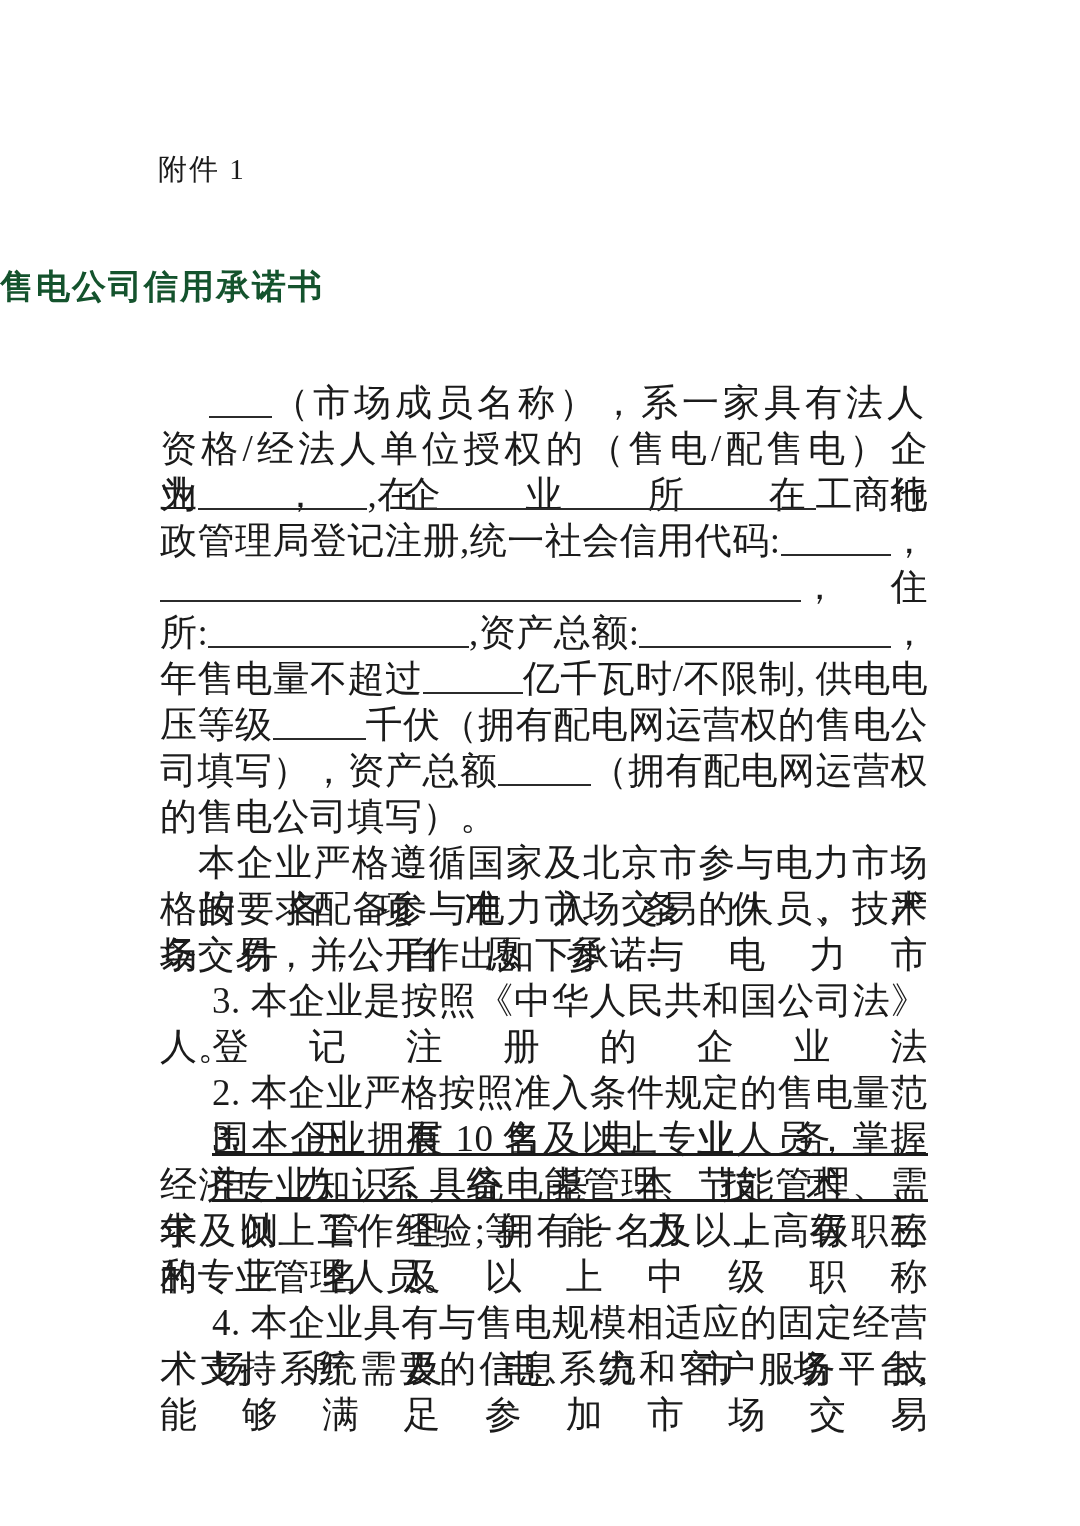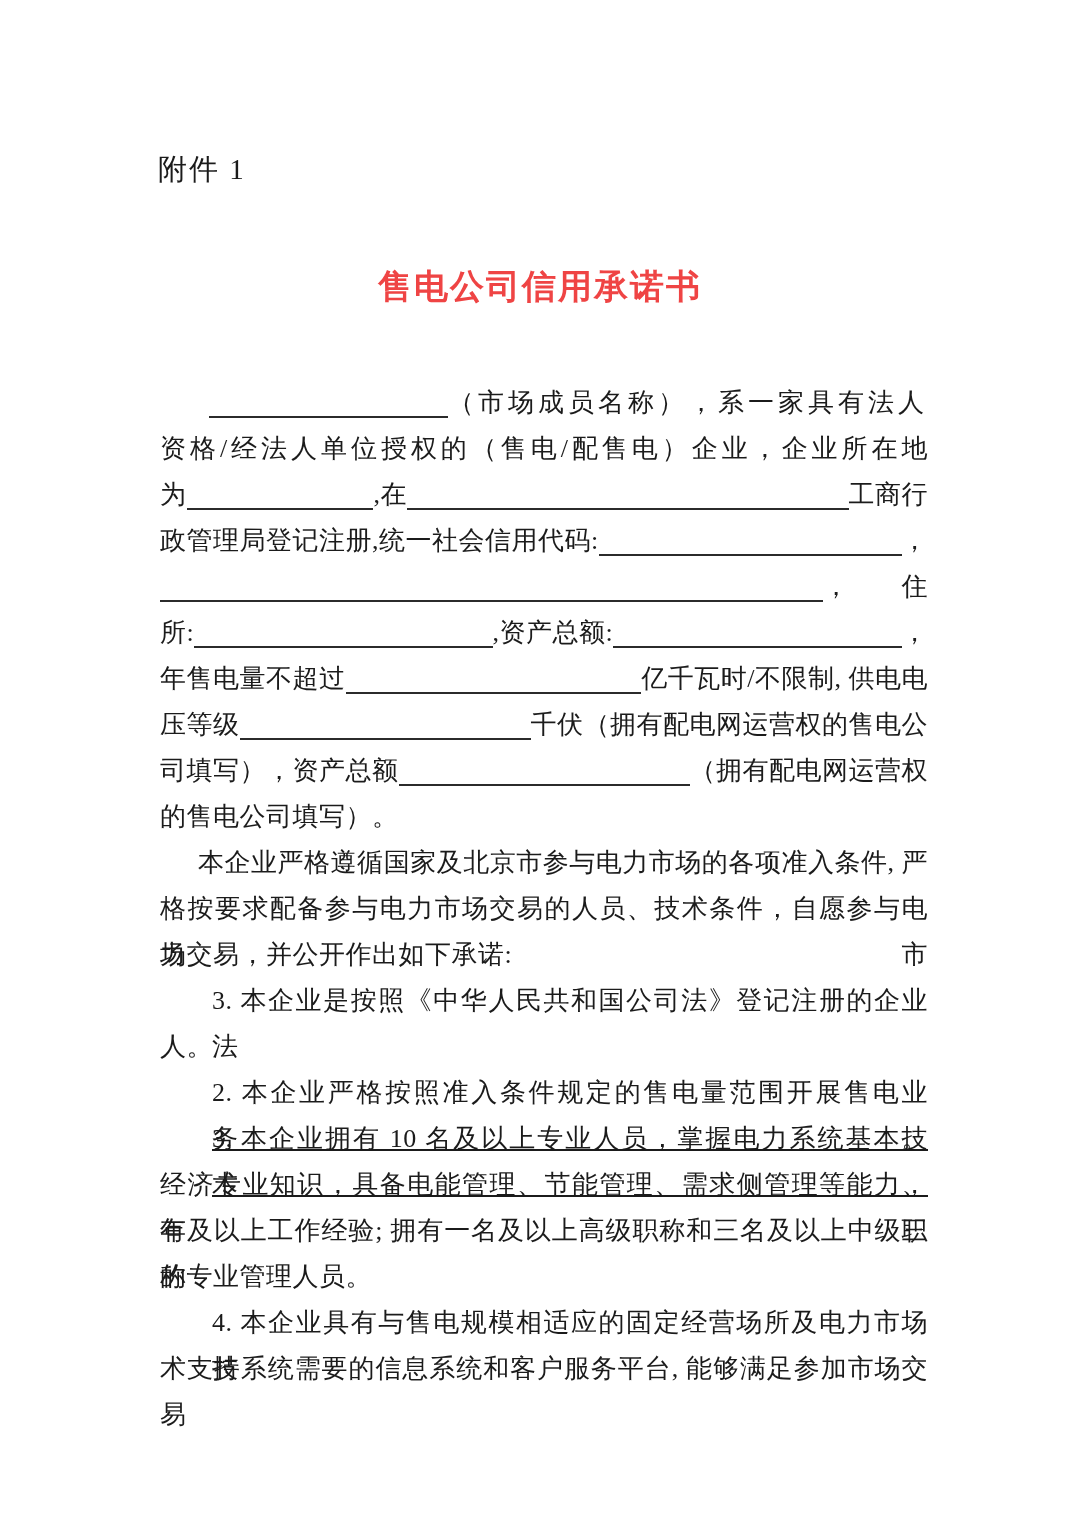--- a/index.html
+++ b/index.html
@@ -19,37 +19,37 @@
     top: 136px;
     font-size: 29px;
     line-height: 34px;
     letter-spacing: 2px;
   }
   .doc-title {
     position: absolute;
     left: 0;
     top: 248px;
     width: 100%;
-    text-align: center;
+    text-align: left;
     font-family: "Liberation Sans", "DejaVu Sans", sans-serif;
     font-weight: bold;
     font-size: 34px;
     letter-spacing: 2px;
-    color: #ef4444;
+    color: #14532d;
   }
   .content {
     position: absolute;
     left: 160px;
     top: 364px;
     width: 768px;
   }
   .line {
     height: 46px;
     line-height: 46px;
-    font-size: 26px;
+    font-size: 37px;
     letter-spacing: 0.5px;
   }
   .line.just {
     text-align: justify;
     text-align-last: justify;
   }
   .line.left { text-align: left; }
   .line.flexline {
     display: flex;
     align-items: stretch;

